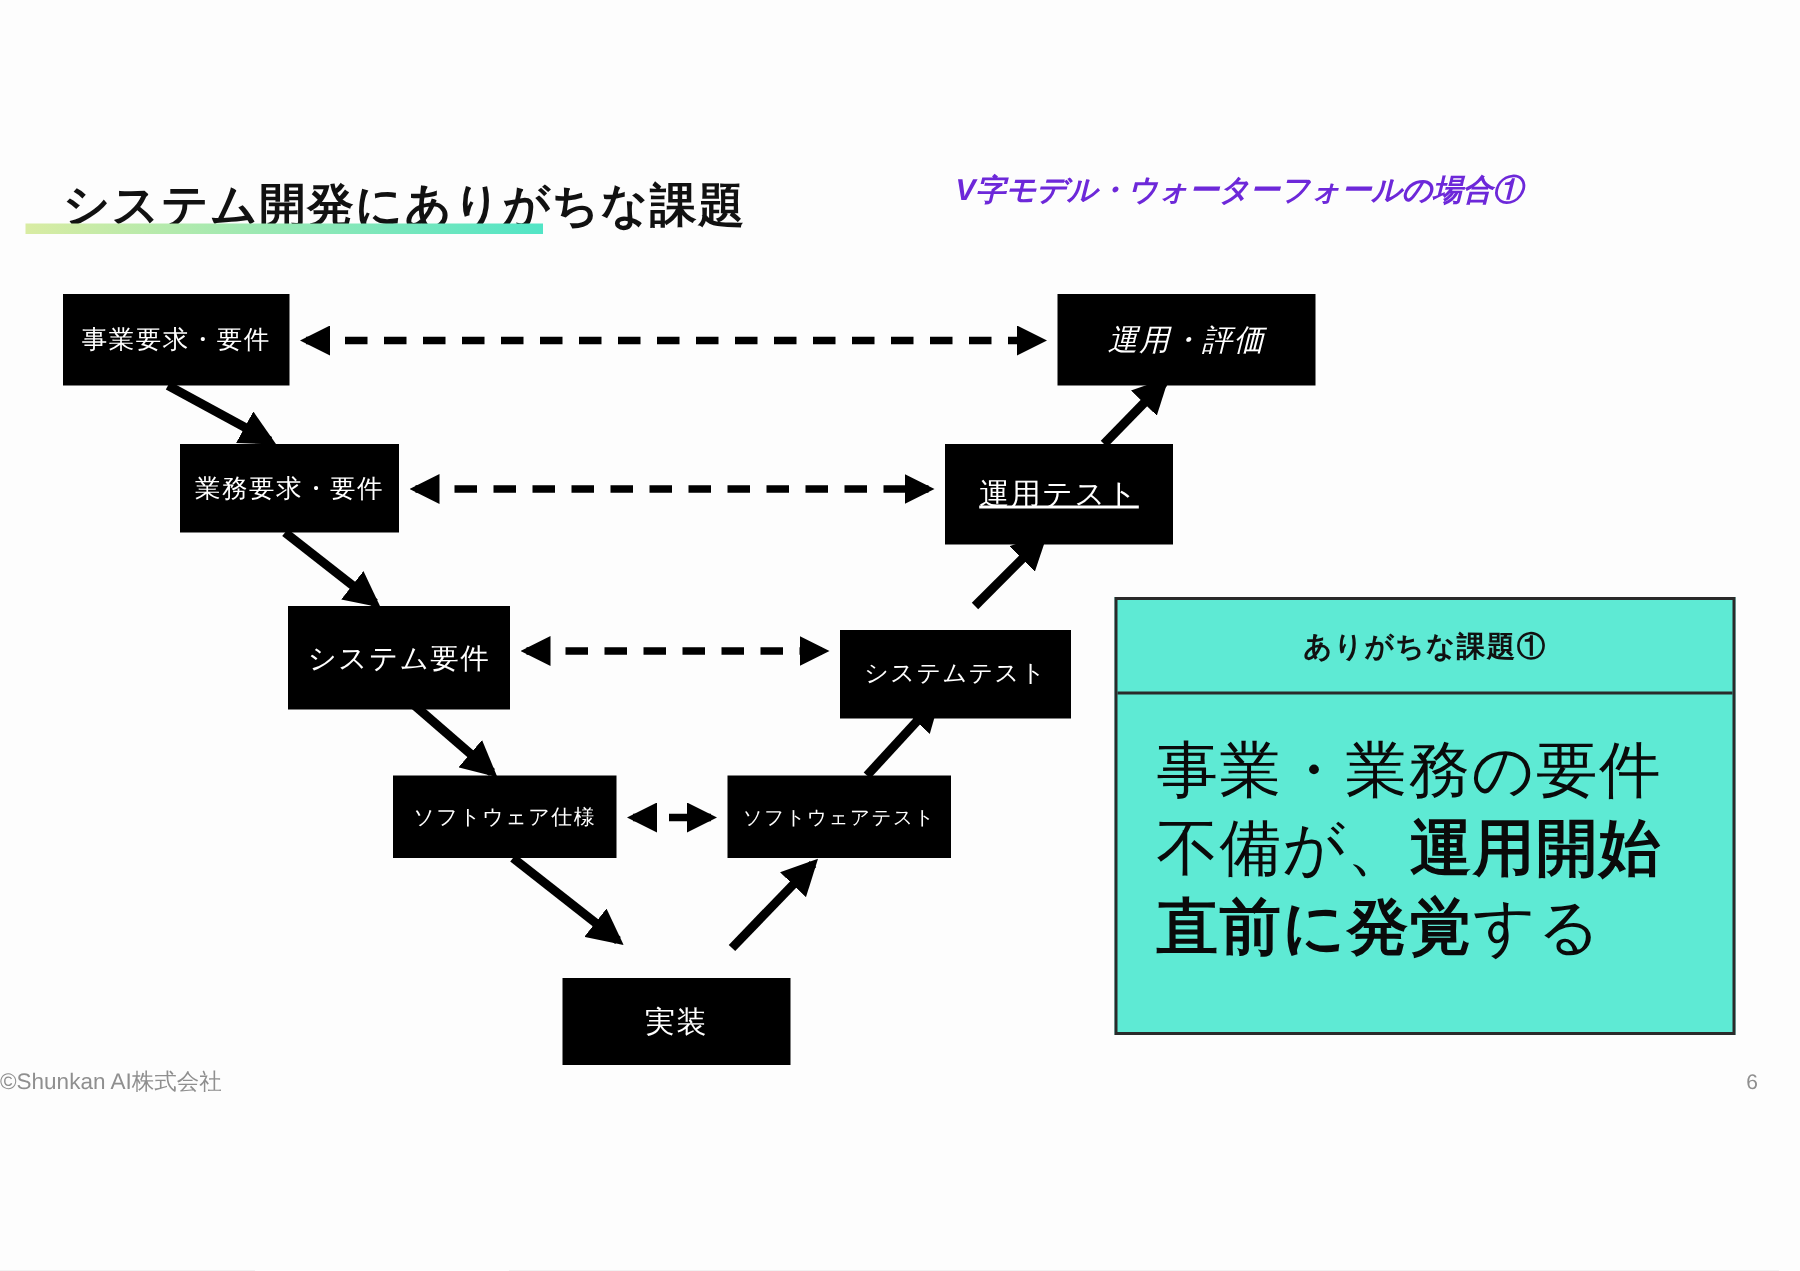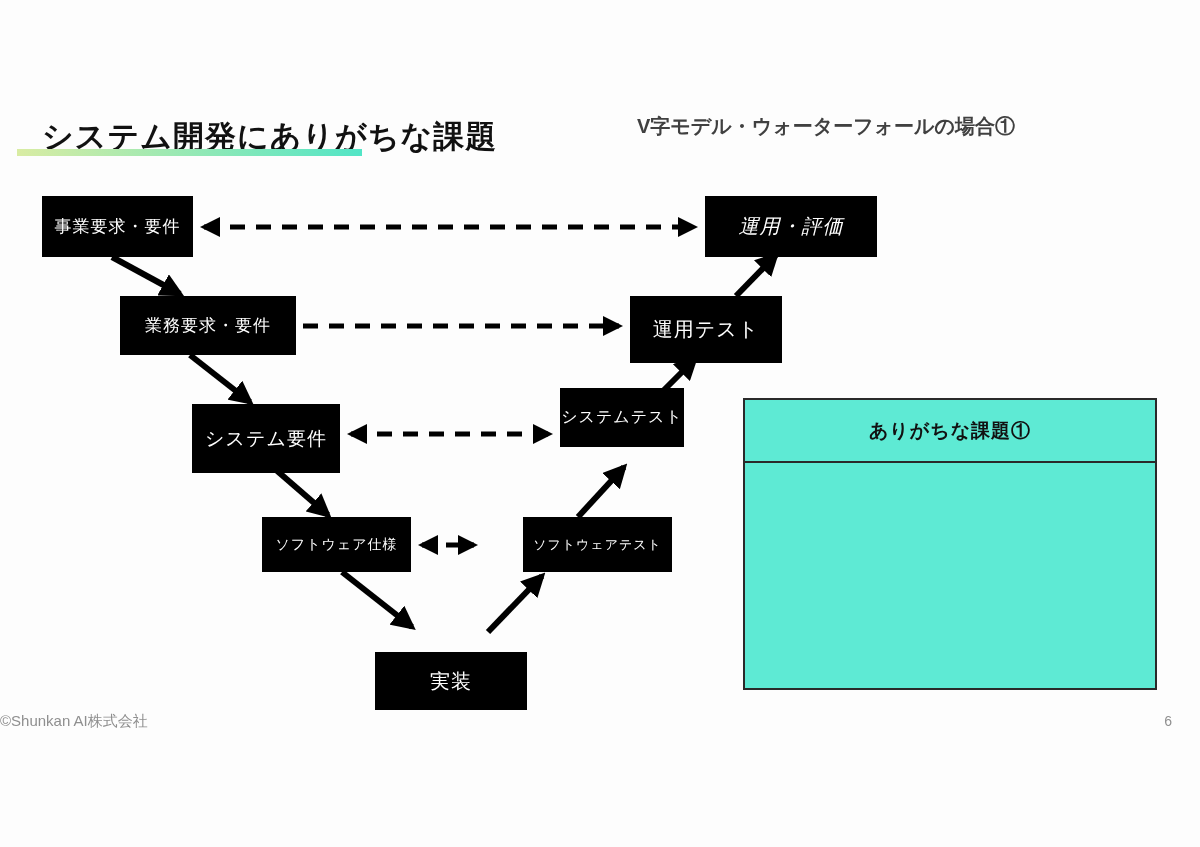--- a/index.html
+++ b/index.html
@@ -34,48 +34,49 @@
     width: 345px;
     height: 7px;
     background: linear-gradient(to right, var(--underline-start, #d9eca3), var(--underline-end, #52e5c6));
   }
   .subtitle {
     position: absolute;
     left: 637px;
     top: 113px;
     font-size: 20px;
     font-weight: 700;
-    color: #404040;
+    color: #6d28d9;
     white-space: nowrap;
+    font-style: italic;
   }
   .arrow-layer {
     position: absolute;
     left: 0;
     top: 0;
     z-index: 1;
   }
   .vbox {
     position: absolute;
     background: var(--box-bg, #000);
     color: var(--box-text, #fff);
     display: flex;
     align-items: center;
     justify-content: center;
     z-index: 2;
     white-space: nowrap;
     letter-spacing: 1px;
   }
   .b-biz  { left: 42px;  top: 196px; width: 151px; height: 61px; font-size: 17px; }
   .b-ope  { left: 705px; top: 196px; width: 172px; height: 61px; font-size: 20px; font-style: italic; }
-  .b-work { left: 120px; top: 296px; width: 176px; height: 59px; font-size: 17px; }
-  .b-opet { left: 630px; top: 296px; width: 152px; height: 67px; font-size: 20px; }
+  .b-work { left: 120px; top: 296px; width: 146px; height: 59px; font-size: 17px; }
+  .b-opet { left: 630px; top: 296px; width: 152px; height: 67px; font-size: 20px; text-decoration: underline; }
   .b-sysr { left: 192px; top: 404px; width: 148px; height: 69px; font-size: 19px; }
-  .b-syst { left: 560px; top: 388px; width: 124px; height: 59px; font-size: 16px; }
+  .b-syst { left: 560px; top: 420px; width: 154px; height: 59px; font-size: 16px; }
   .b-sws  { left: 262px; top: 517px; width: 149px; height: 55px; font-size: 14px; }
-  .b-swt  { left: 485px; top: 517px; width: 149px; height: 55px; font-size: 13px; margin-left: 38px; }
+  .b-swt  { left: 485px; top: 517px; width: 149px; height: 55px; font-size: 13px; }
   .b-impl { left: 375px; top: 632px; width: 152px; height: 58px; font-size: 20px; margin-top: 20px; }
 
   .callout {
     position: absolute;
     left: 743px;
     top: 398px;
     width: 414px;
     height: 292px;
     background: #5eead4;
     border: 2px solid #2a2a2a;
@@ -156,18 +157,21 @@
   <div class="vbox b-sysr">システム要件</div>
   <div class="vbox b-sws">ソフトウェア仕様</div>
   <div class="vbox b-impl">実装</div>
   <div class="vbox b-swt">ソフトウェアテスト</div>
   <div class="vbox b-syst">システムテスト</div>
   <div class="vbox b-opet">運用テスト</div>
   <div class="vbox b-ope">運用・評価</div>
 
   <div class="callout">
     <div class="callout-header">ありがちな課題①</div>
+    <div class="callout-body">
+      <span>事業・業務の要件不備が、</span><span class="seg-bold">運用開始直前に発覚</span><span>する</span>
+    </div>
   </div>
 
   <div class="footer-credit">©Shunkan AI株式会社</div>
   <div class="page-number">6</div>
 
 </div>
 
 </body></html>

